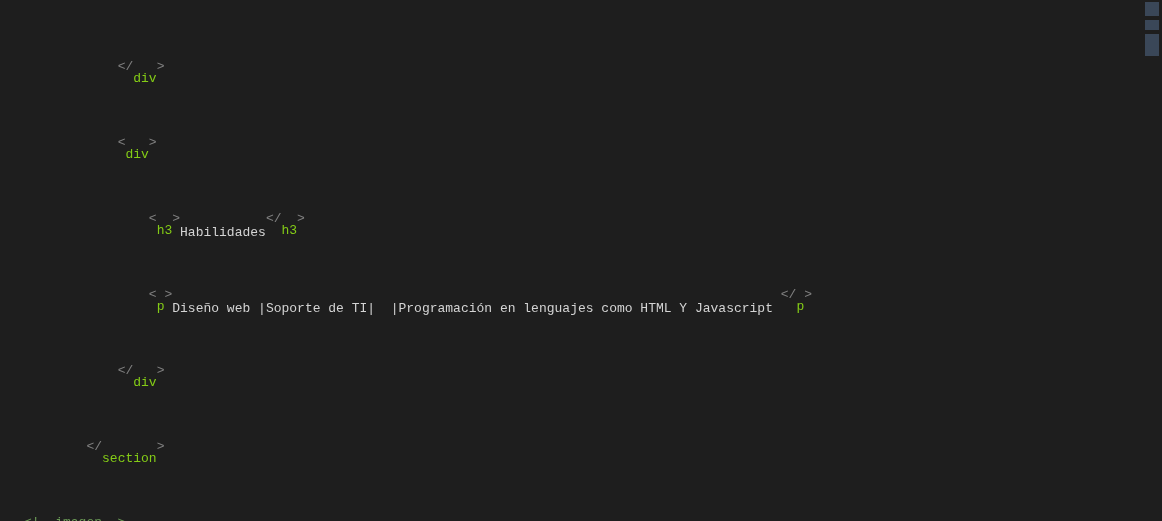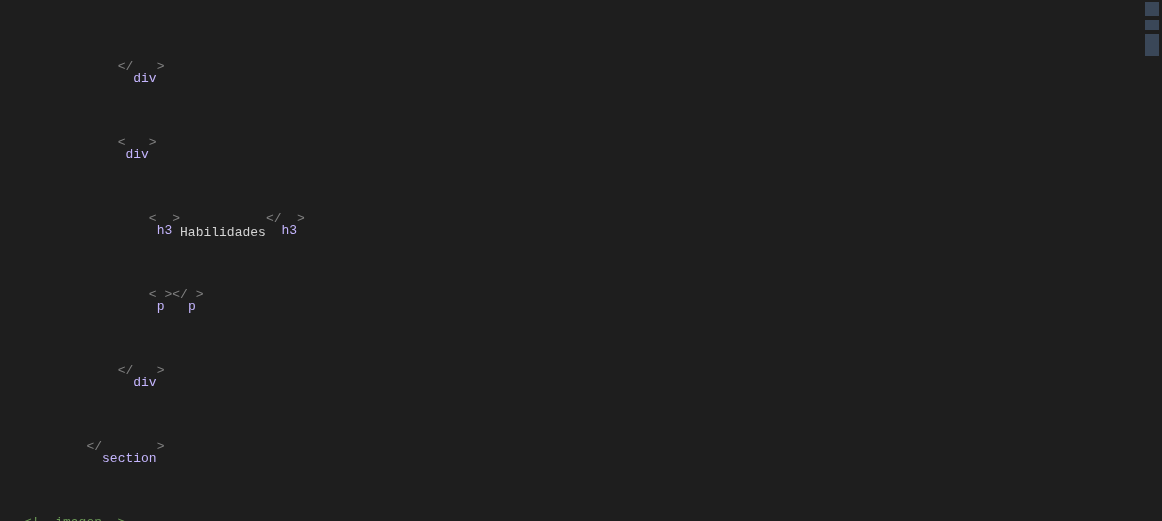--- a/index.html
+++ b/index.html
@@ -24,21 +24,21 @@
     flex-shrink: 0;
   }
   .code {
     flex: 1;
     padding-left: 4px;
     line-height: 19px;
     overflow: hidden;
   }
   .line { height: 19px; display:flex; align-items:center; }
   .punc   { color: #808080; }
-  .tag    { color: #c4b5fd; margin-top: 23px; }
+  .tag    { color: #84cc16; margin-top: 23px; }
   .txt    { color: #d4d4d4; margin-top: 27px; }
   .cmt    { color: #6a9955; }
   .minimap {
     position:absolute;
     top:0; right:0;
     width:20px; height:100%;
     background:#1e1e1e;
   }
   .minimap .chunk {
     position:absolute;
@@ -59,21 +59,21 @@
 <div class="editor">
   <div class="gutter"></div>
   <div class="code">
 
     <div class="line"><span class="ind">            </span><span class="punc">&lt;/</span><span class="tag">div</span><span class="punc">&gt;</span></div>
 
     <div class="line"><span class="ind">            </span><span class="punc">&lt;</span><span class="tag">div</span><span class="punc">&gt;</span></div>
 
     <div class="line"><span class="ind">                </span><span class="punc">&lt;</span><span class="tag">h3</span><span class="punc">&gt;</span><span class="txt">Habilidades</span><span class="punc">&lt;/</span><span class="tag">h3</span><span class="punc">&gt;</span></div>
 
-    <div class="line"><span class="ind">                </span><span class="punc">&lt;</span><span class="tag">p</span><span class="punc">&gt;</span><span class="punc">&lt;/</span><span class="tag">p</span><span class="punc">&gt;</span></div>
+    <div class="line"><span class="ind">                </span><span class="punc">&lt;</span><span class="tag">p</span><span class="punc">&gt;</span><span class="txt">Diseño web |Soporte de TI|  |Programación en lenguajes como HTML Y Javascript </span><span class="punc">&lt;/</span><span class="tag">p</span><span class="punc">&gt;</span></div>
 
     <div class="line"><span class="ind">            </span><span class="punc">&lt;/</span><span class="tag">div</span><span class="punc">&gt;</span></div>
 
     <div class="line"><span class="ind">        </span><span class="punc">&lt;/</span><span class="tag">section</span><span class="punc">&gt;</span></div>
 
     <div class="line"><span class="cmt">&lt;!--imagen--&gt;</span></div>
 
     
 
     

